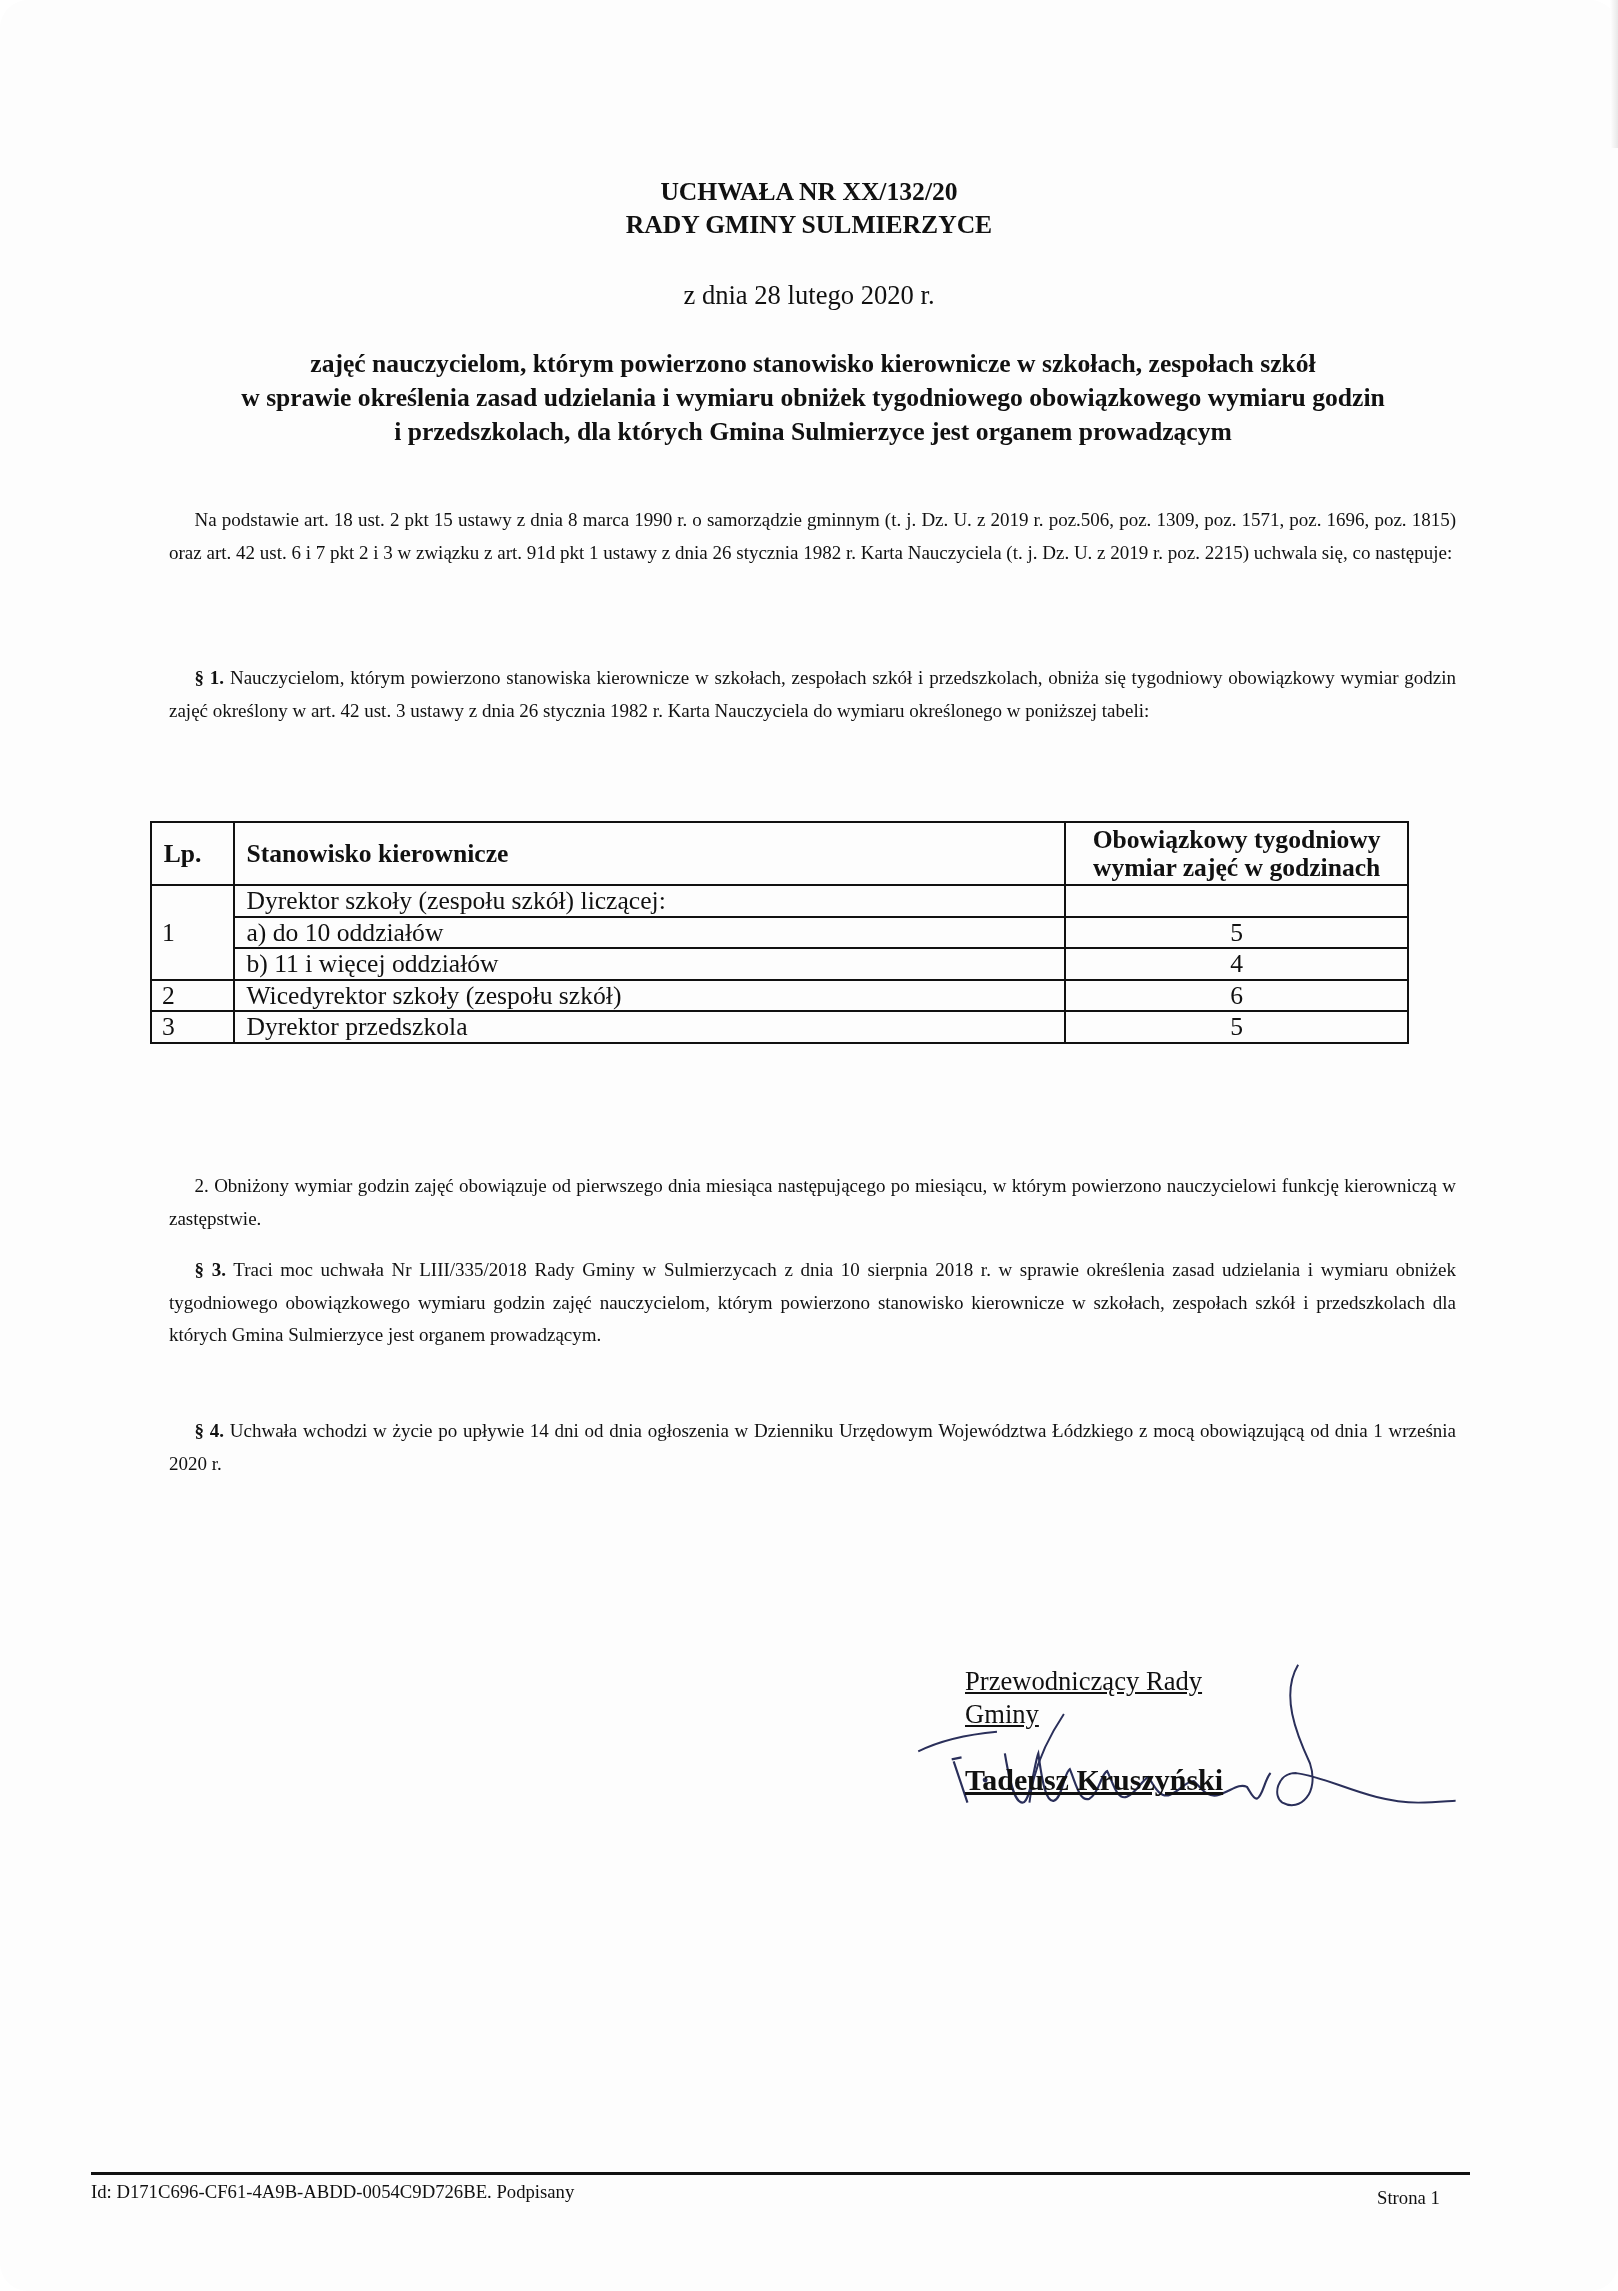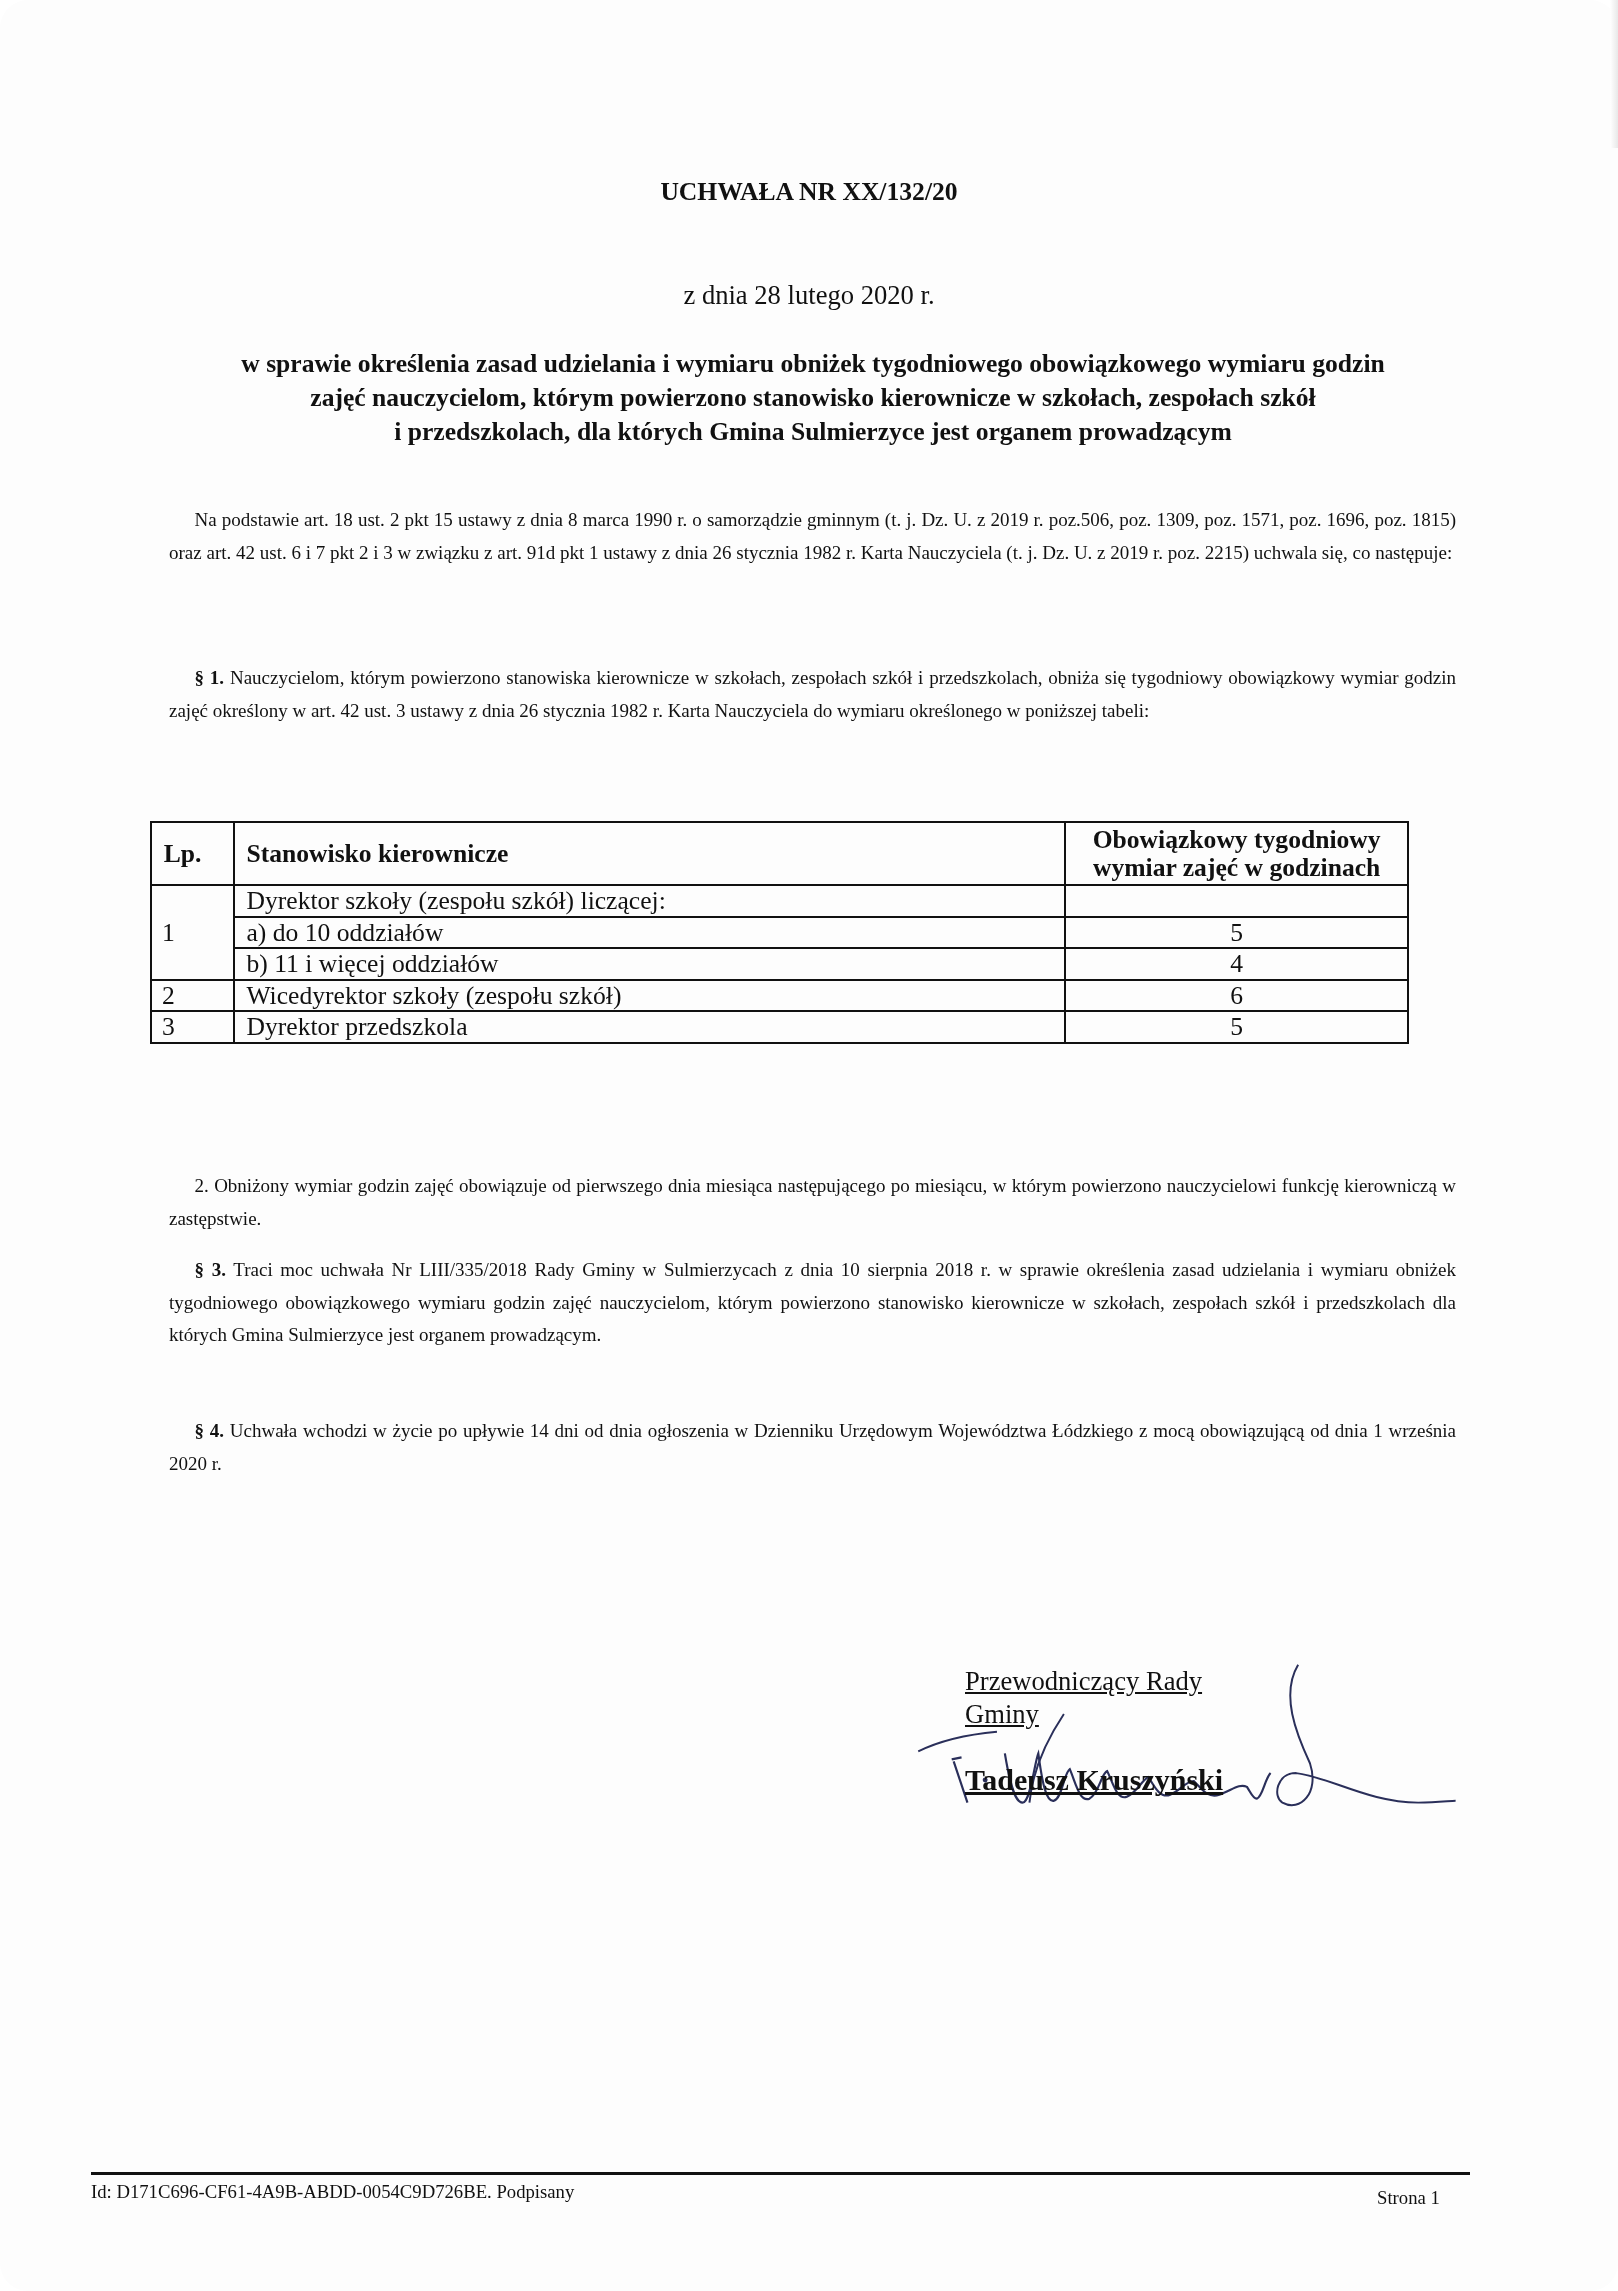--- a/index.html
+++ b/index.html
@@ -56,26 +56,27 @@
     .edge { position: absolute; right: 0; top: 0; width: 7.9px; height: 148px; background: linear-gradient(to right, #fff, #e8e8e8); }
   </style>
 </head>
 <body>
 
 <div class="page">
   <div class="edge"></div>
 
   <div class="title">
     <div>UCHWAŁA NR XX/132/20</div>
+    <div>RADY GMINY SULMIERZYCE</div>
   </div>
   <div class="date">z dnia 28 lutego 2020 r.</div>
 
   <div class="subject">
+    <div>zajęć nauczycielom, którym powierzono stanowisko kierownicze w szkołach, zespołach szkół</div>
     <div>w sprawie określenia zasad udzielania i wymiaru obniżek tygodniowego obowiązkowego wymiaru godzin</div>
-    <div>zajęć nauczycielom, którym powierzono stanowisko kierownicze w szkołach, zespołach szkół</div>
     <div>i przedszkolach, dla których Gmina Sulmierzyce jest organem prowadzącym</div>
   </div>
 
   <div class="para" id="p-legal">
     <span class="indent"></span><span>Na podstawie art. 18 ust. 2 pkt 15 ustawy z dnia 8 marca 1990 r. o samorządzie gminnym (t. j. Dz. U. z 2019 r. poz.506, poz. 1309, poz. 1571, poz. 1696, poz. 1815) oraz art. 42 ust. 6 i 7 pkt 2 i 3 w związku z art. 91d pkt 1 ustawy z dnia 26 stycznia 1982 r. Karta Nauczyciela (t. j. Dz. U. z 2019 r. poz. 2215) uchwala się, co następuje:</span>
   </div>
 
   <div class="para" id="p-s1">
     <span class="indent"></span><b>§ 1.</b>
     <span>Nauczycielom, którym powierzono stanowiska kierownicze w szkołach, zespołach szkół i przedszkolach, obniża się tygodniowy obowiązkowy wymiar godzin zajęć określony w art. 42 ust. 3 ustawy z dnia 26 stycznia 1982 r. Karta Nauczyciela do wymiaru określonego w poniższej tabeli:</span>

